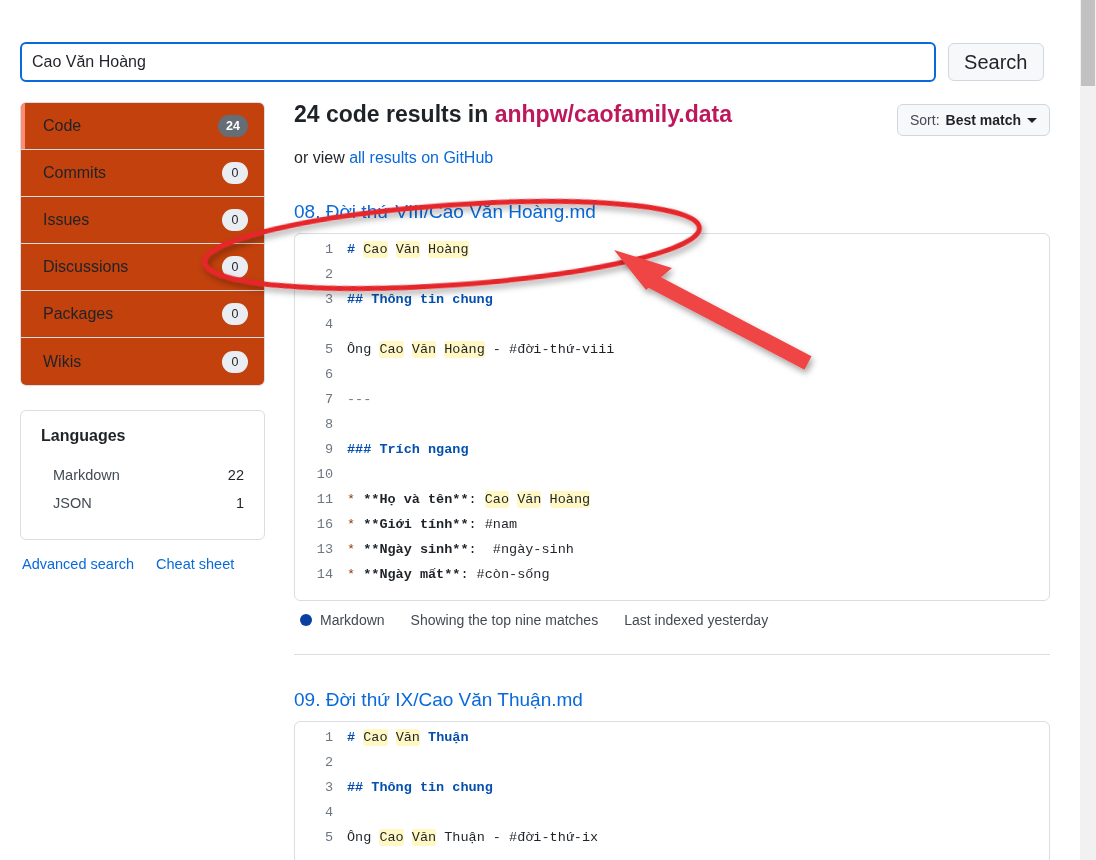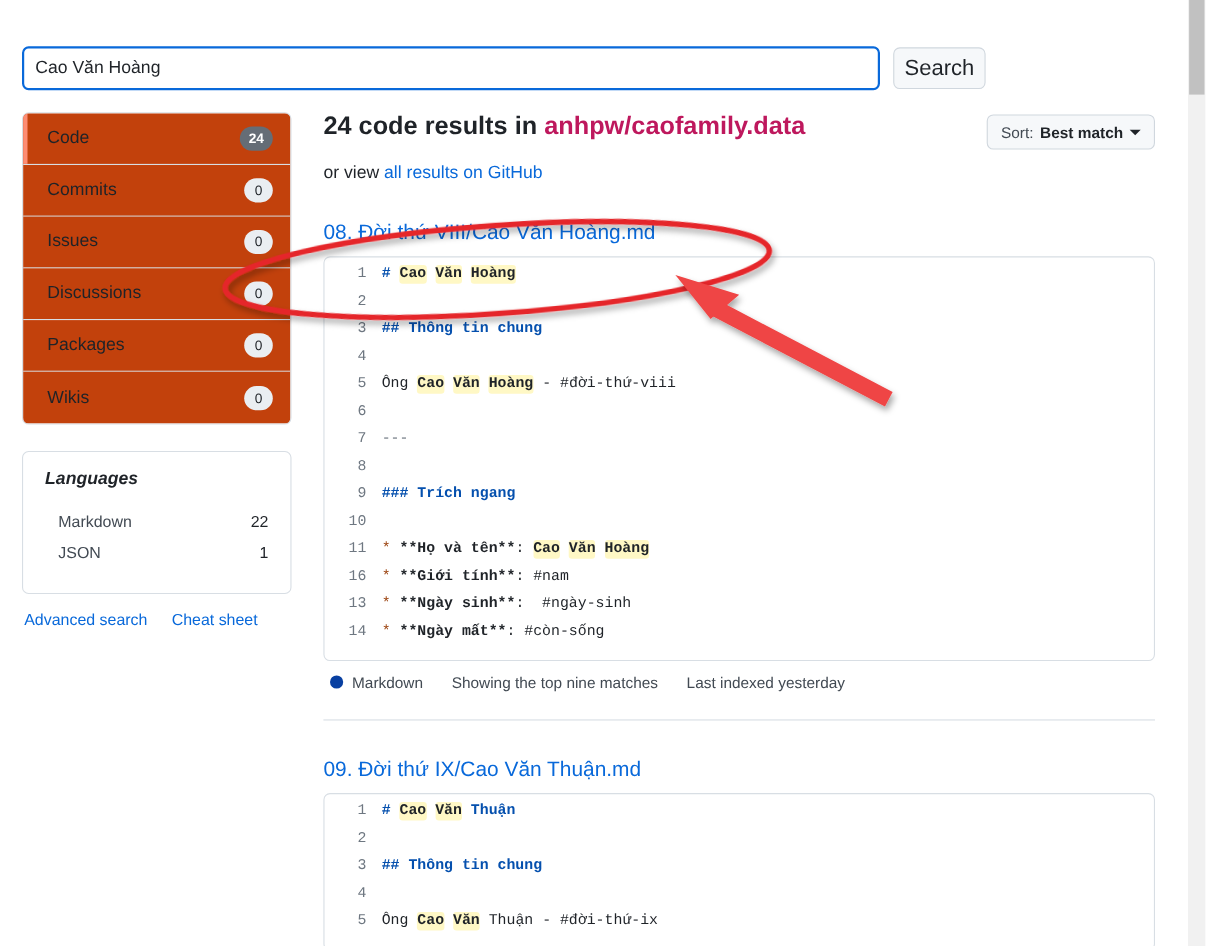--- a/index.html
+++ b/index.html
@@ -14,21 +14,21 @@
   #page {
     position: relative;
     width: 1096px; height: 860px;
     background: #ffffff;
   }
 
   
   .searchbar {
     position: absolute;
     left: 20px; top: 42px;
-    width: 876px; height: 40px;
+    width: 1024px; height: 40px;
     display: flex;
     align-items: center;
     gap: 12px;
   }
   .search-input-wrap {
     width: 932px; height: 40px;
     border: 2px solid #0969da;
     border-radius: 6px;
     background: #ffffff;
     display: flex;
@@ -114,21 +114,20 @@
     border: 1px solid #d8dee4;
     border-radius: 6px;
     padding: 16px 20px 22px 20px;
     background: #ffffff;
   }
   .lang-title {
     font-size: 16px;
     font-weight: bold;
     color: #1f2328;
     margin-bottom: 16px;
-    font-style: italic;
   }
   .lang-row {
     display: flex;
     justify-content: space-between;
     align-items: center;
     padding: 6px 0 6px 12px;
     font-size: 14.5px;
     color: #424a53;
     cursor: pointer;
   }
@@ -244,21 +243,21 @@
     white-space: pre;
     color: #1f2328;
   }
   .md-head { color: #0550ae; font-weight: bold; }
   .md-bold { color: #1f2328; font-weight: bold; }
   .md-bullet { color: #953800; }
   .punc { color: #6e7781; }
   mark.hl {
     background: #fff8c5;
     color: #1f2328;
-    font-weight: bold;
+    font-weight: normal;
     border-radius: 3px;
     padding: 1px 0;
     margin-top: 14px;
   }
 
   .result-meta {
     display: flex;
     align-items: center;
     gap: 26px;
     margin-top: 11px;

